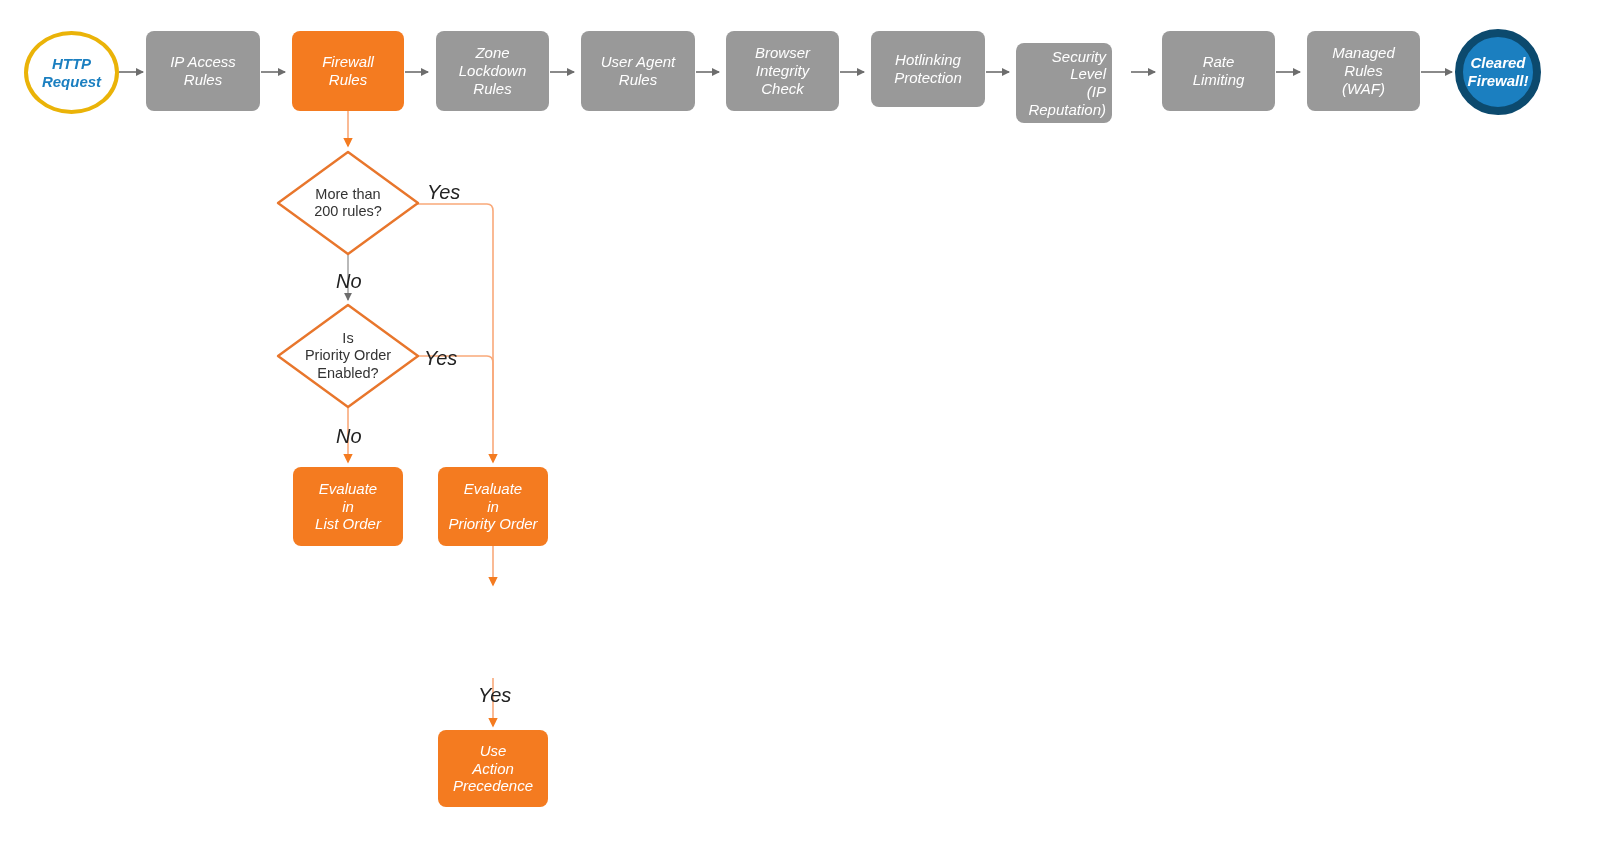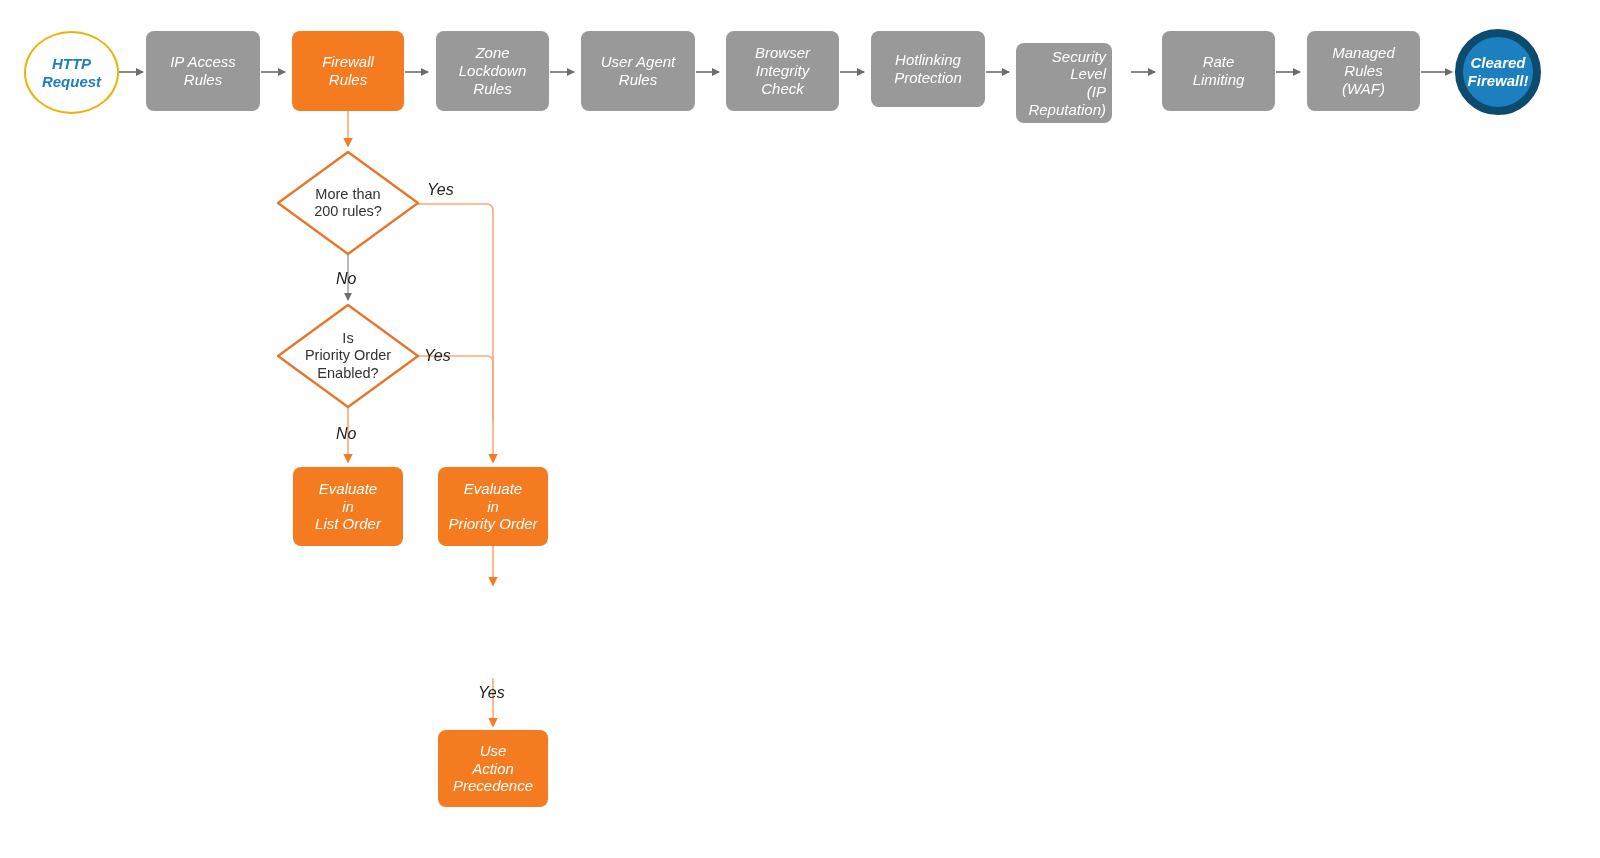--- a/index.html
+++ b/index.html
@@ -41,21 +41,21 @@
   
   .circle {
     border-radius: 50%;
     font-style: italic;
     font-weight: bold;
     font-size: 15px;
     white-space: pre-line;
   }
   .circle-outline {
     background: #ffffff;
-    border: 2px solid #eab308;
+    border: 4px solid #eab308;
     color: #1b7fc0;
     font-style: italic;
   }
   .circle-filled {
     background: #1b7fc0;
     border: 8px solid #0c4a6e;
     color: #ffffff;
   }
 
   
@@ -73,21 +73,21 @@
     z-index: 2;
     color: #333333;
     font-size: 14.5px;
     white-space: pre-line;
     line-height: 1.2;
   }
 
   
   .edge-label {
     position: absolute;
-    font-size: 16px;
+    font-size: 20px;
     font-style: italic;
     color: #222222;
     white-space: nowrap;
   }
 
   
   #edges {
     position: absolute;
     left: 0;
     top: 0;

